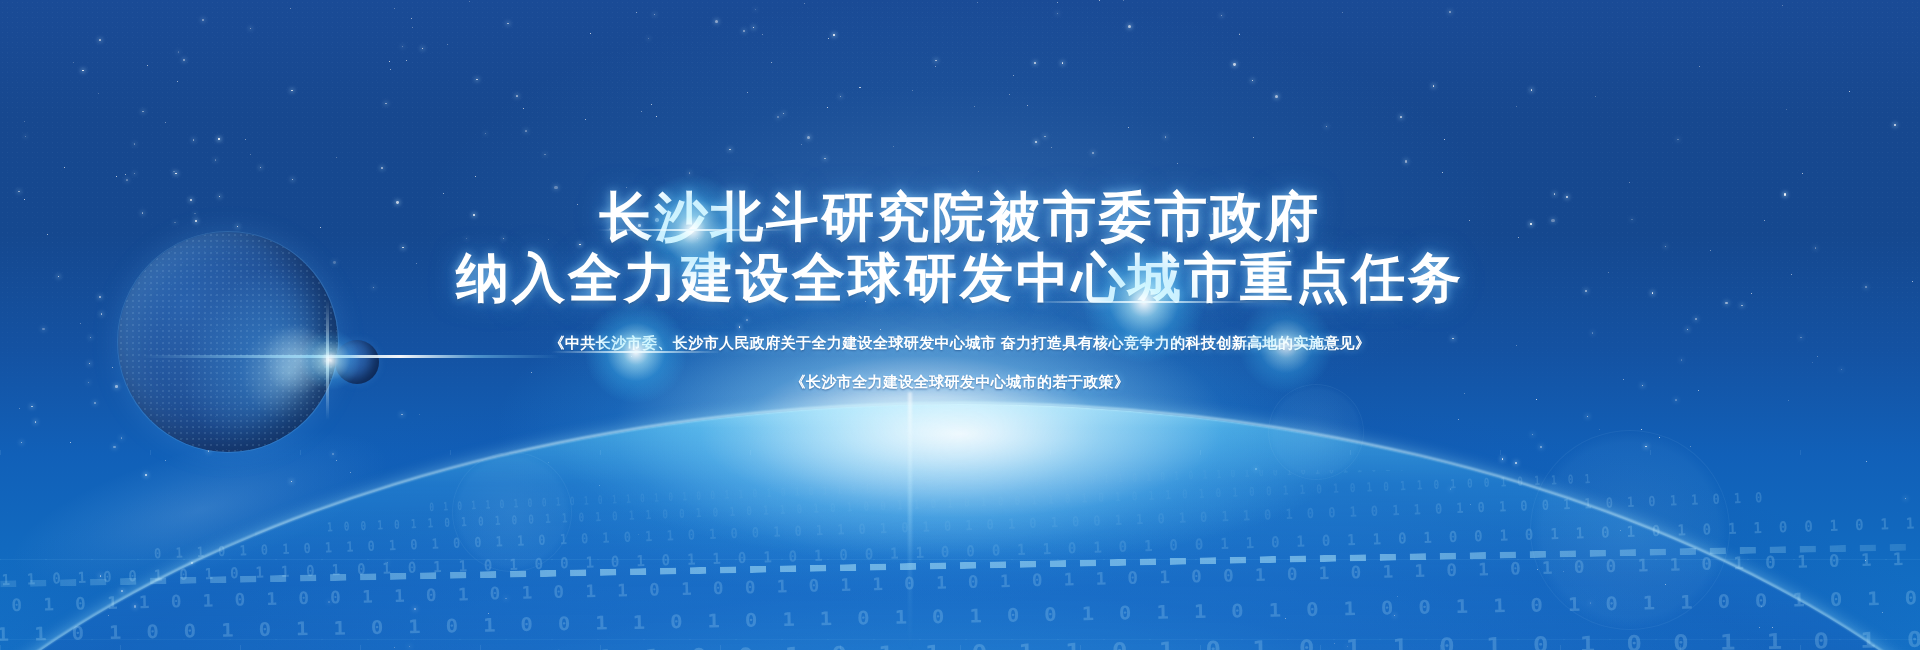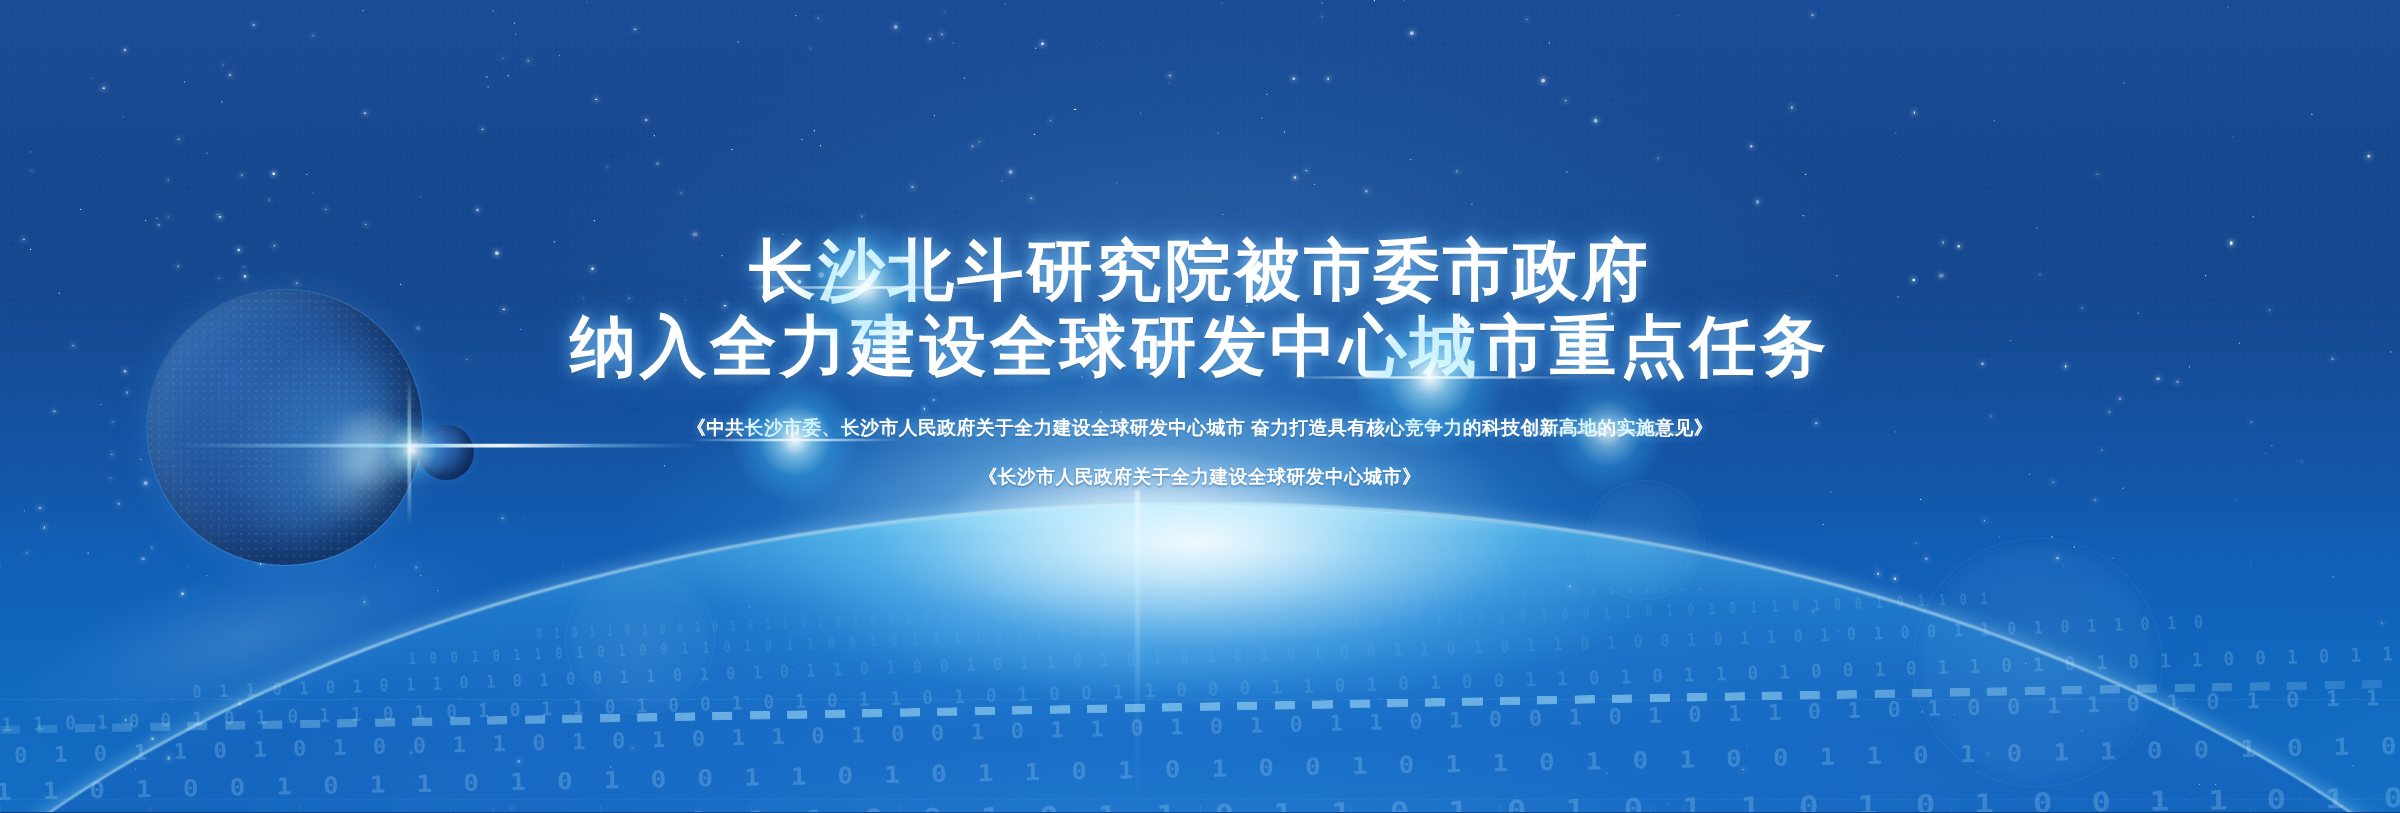--- a/index.html
+++ b/index.html
@@ -569,21 +569,21 @@
   <div class="bokeh" style="left:1268px;top:384px;width:96px;height:96px;"></div>
   <div class="bokeh" style="left:452px;top:452px;width:120px;height:120px;"></div>
 
   <div class="content">
     <div class="title">
       <span class="ln ln1">长沙北斗研究院被市委市政府</span>
       <span class="ln ln2">纳入全力建设全球研发中心城市重点任务</span>
     </div>
     <div class="subs">
       <div class="sub">《中共长沙市委、长沙市人民政府关于全力建设全球研发中心城市 奋力打造具有核心竞争力的科技创新高地的实施意见》</div>
-      <div class="sub">《长沙市人民政府关于全力建设全球研发中心城市》</div>
+      <div class="sub">《长沙市全力建设全球研发中心城市的若于政策》</div>
     </div>
   </div>
 
   <div class="tflare" style="left:636px;top:174px;width:112px;height:112px;">
     <div class="bar" style="width:190px;"></div>
   </div>
   <div class="tflare" style="left:1082px;top:240px;width:124px;height:124px;">
     <div class="bar" style="width:230px;"></div>
   </div>
   <div class="tflare" style="left:584px;top:300px;width:104px;height:104px;">

